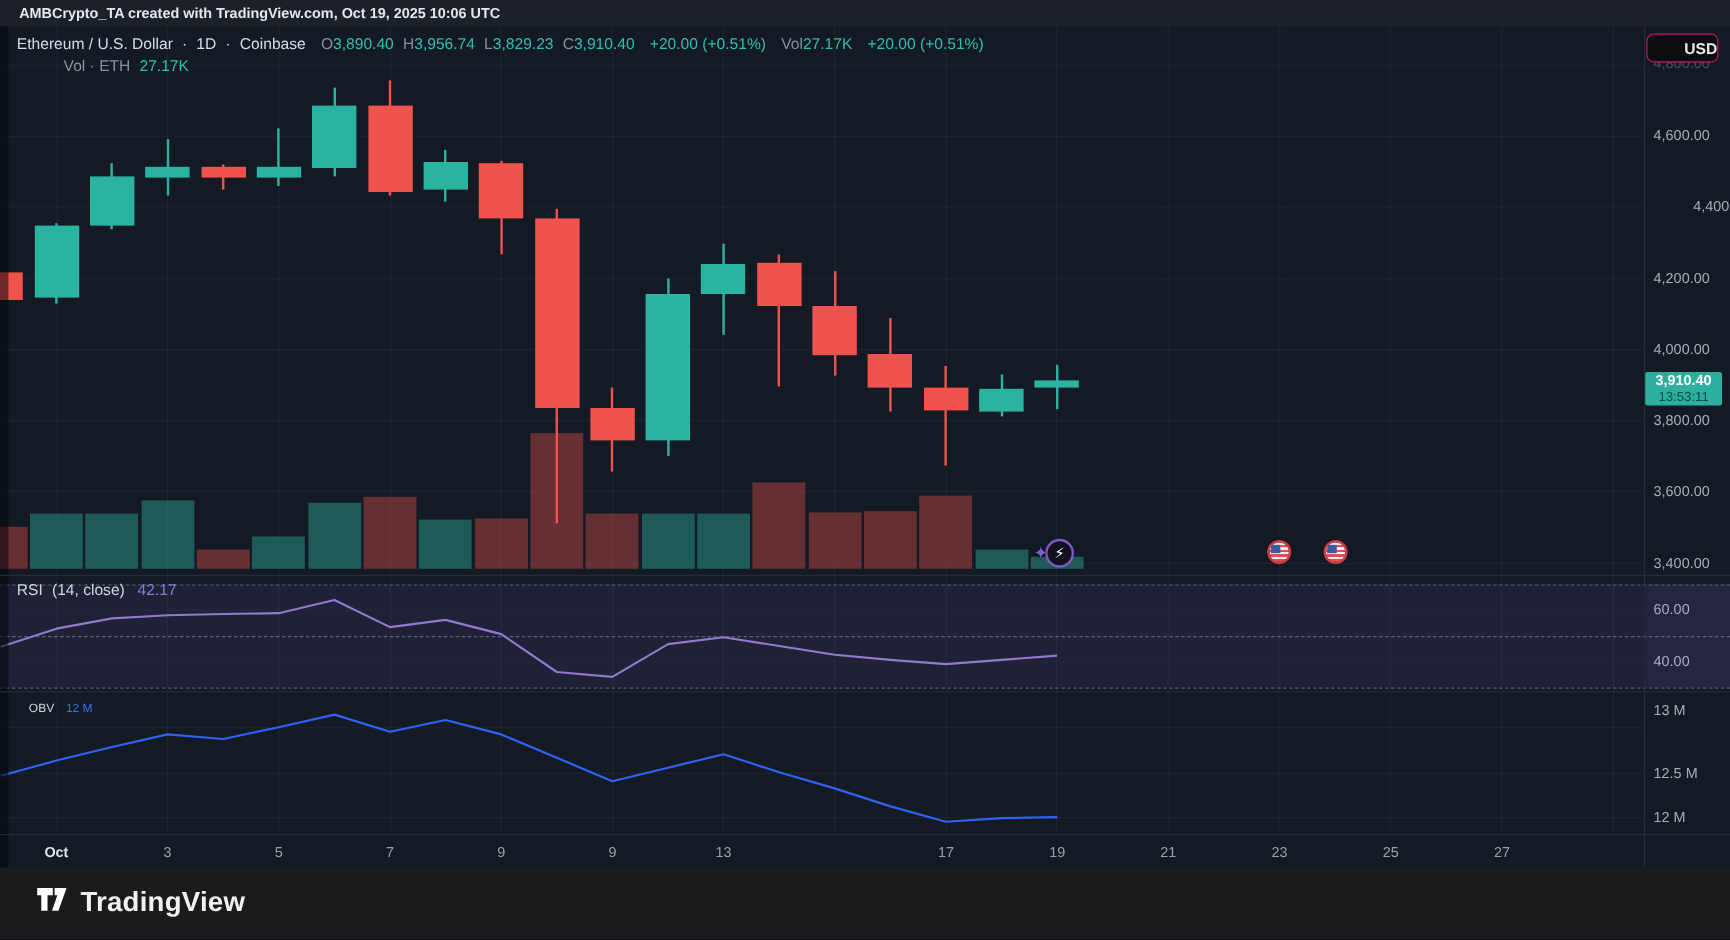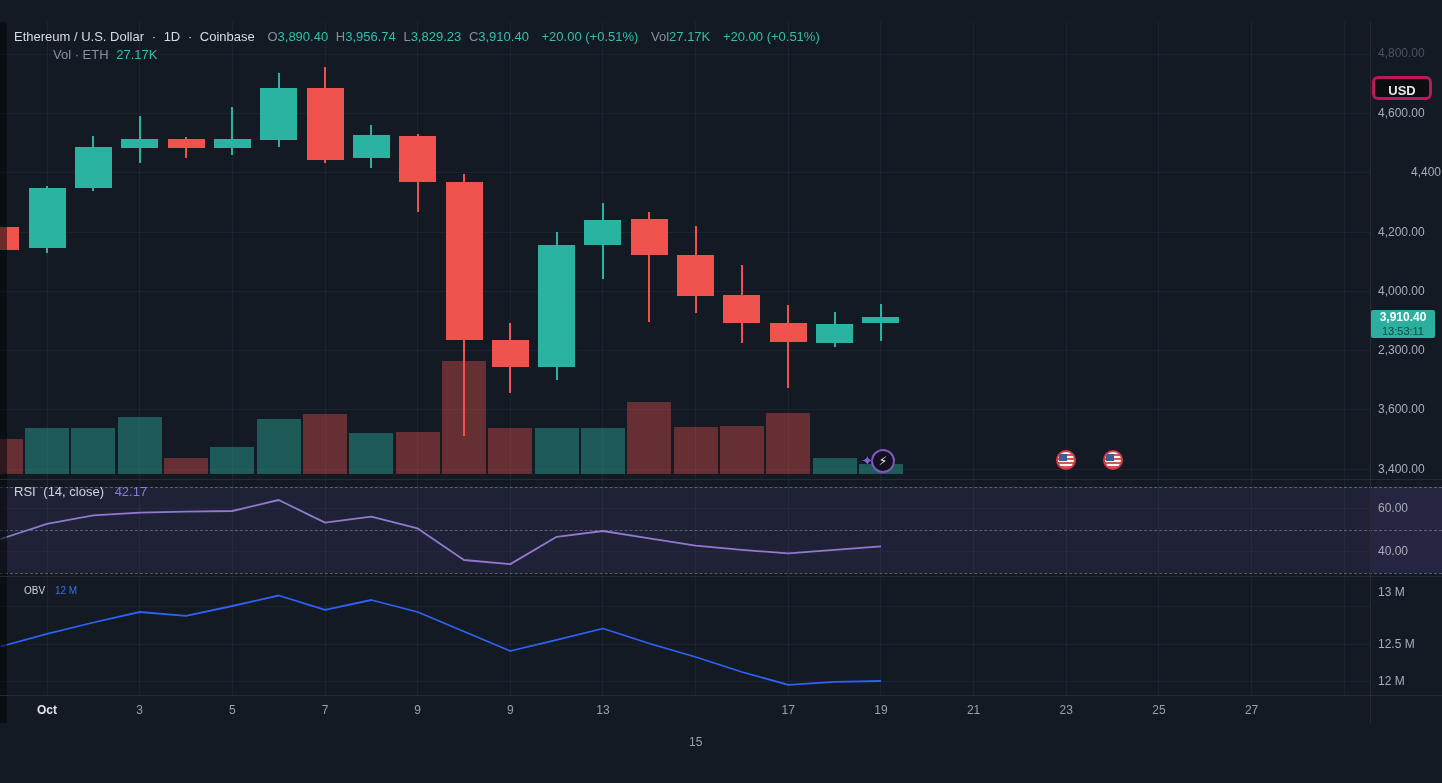--- a/index.html
+++ b/index.html
@@ -34,23 +34,23 @@
   
   .wick{width:2px;z-index:6;}
   .body{width:37px;z-index:7;}
   .vbar{width:44px;z-index:5;}
   
   #badge{left:1371px;top:310px;width:64px;height:28px;background:#2caf9f;z-index:31;
          text-align:center;border-radius:2px;}
   #badge .v{display:block;font-size:12px;font-weight:700;color:#fff;line-height:15px;}
   #badge .c{display:block;font-size:11px;color:#0b4a41;line-height:12px;}
   
-  #usd-btn{left:1372px;top:28px;width:60px;height:24px;background:#0b0d10;border:3px solid #be185d;
-           border-radius:6px;color:#e6e8ec;font-size:13px;font-weight:700;text-align:center;
-           line-height:24px;z-index:32;box-sizing:border-box;margin-top:48px;}
+  #usd-btn{left:1372px;top:28px;width:60px;height:24px;background:#0b0d10;border:1px solid #be185d;
+           border-radius:6px;color:#e6e8ec;font-size:13px;font-weight:700;text-align:right;
+           line-height:24px;z-index:32;box-sizing:border-box;}
   #faded-top-tick{left:1378px;top:46px;color:#a6adbb;opacity:0.38;font-size:12px;z-index:25;}
   
   #rsi-label{left:14px;top:484px;font-size:13px;z-index:30;white-space:nowrap;}
   #obv-label{left:24px;top:585px;font-size:10px;z-index:30;white-space:nowrap;}
   .ind-name{color:#d1d4dc;}
   .rsi-val{color:#8d7ad6;margin-left:7px;}
   .obv-val{color:#3a6ef5;margin-left:7px;}
   
   .flag-marker{width:20px;height:20px;border-radius:50%;border:2px solid #cf3e47;box-sizing:border-box;
                background:repeating-linear-gradient(#f3f4f6 0 2px,#d8564f 2px 4px);overflow:hidden;z-index:12;}
@@ -63,20 +63,23 @@
   
   #brandbar{left:0;top:723px;width:1442px;height:60px;background:#1a1b1d;z-index:35;}
   #logo{position:absolute;left:30px;top:15px;display:flex;align-items:center;gap:10px;}
   #logo-text{color:#eff1f3;font-size:23px;font-weight:700;letter-spacing:0.2px;}
 </style>
 </head>
 <body>
 
 <div id="app">
 
+  <div id="header" class="abs">
+    <span>AMBCrypto_TA created with TradingView.com, Oct 19, 2025 10:06 UTC</span>
+  </div>
 
   <div id="stage" class="abs" style="left:0;top:0;width:1162px;height:783px;">
       <div class="abs grid-v" style="left: 46.53px;"></div>
       <div class="abs grid-v" style="left: 139.19px;"></div>
       <div class="abs grid-v" style="left: 231.85px;"></div>
       <div class="abs grid-v" style="left: 324.51px;"></div>
       <div class="abs grid-v" style="left: 417.17px;"></div>
       <div class="abs grid-v" style="left: 509.83px;"></div>
       <div class="abs grid-v" style="left: 602.49px;"></div>
       <div class="abs grid-v" style="left: 695.15px;"></div>
@@ -166,21 +169,21 @@
       <div class="abs wick" style="left: 879.97px; top: 303.7px; height: 37.8px; background: rgb(43, 179, 162);"></div>
       <div class="abs body" style="left: 862.47px; top: 317.4px; height: 5.9px; background: rgb(43, 179, 162);"></div>
       <svg width="1442" height="783" id="lines" class="abs">
         <polyline points="0.7,539.0 47.0,523.9 93.4,515.3 139.7,512.7 186.0,511.7 232.3,511.0 278.7,500.0 325.0,522.6 371.3,516.6 417.7,528.4 464.0,560.0 510.3,564.1 556.7,536.8 603.0,531.0 649.3,538.3 695.6,545.6 742.0,549.9 788.3,553.4 834.6,549.9 881.0,546.3" fill="none" stroke="#9179ce" stroke-width="1.8" stroke-linejoin="round"></polyline>
         <polyline points="0.7,646.5 47.0,633.8 93.4,622.5 139.7,612.0 186.0,615.8 232.3,606.0 278.7,595.5 325.0,609.8 371.3,600.0 417.7,612.0 464.0,631.5 510.3,651.0 556.7,639.8 603.0,628.5 649.3,643.5 695.6,657.0 742.0,672.0 788.3,684.8 834.6,681.8 881.0,681.0" fill="none" stroke="#2e62f5" stroke-width="1.8" stroke-linejoin="round"></polyline>
       </svg>
       <div class="abs tick" style="top: 106px;">4,600.00</div>
       <div class="abs tick" style="top: 165.3px; margin-left: 33px;">4,400.00</div>
       <div class="abs tick" style="top: 224.6px;">4,200.00</div>
       <div class="abs tick" style="top: 283.9px;">4,000.00</div>
-      <div class="abs tick" style="top: 343.2px;">2,300.00</div>
+      <div class="abs tick" style="top: 343.2px;">3,800.00</div>
       <div class="abs tick" style="top: 402.4px;">3,600.00</div>
       <div class="abs tick" style="top: 461.7px;">3,400.00</div>
       <div class="abs tick" style="top: 501px;">60.00</div>
       <div class="abs tick" style="top: 544px;">40.00</div>
       <div class="abs tick" style="top: 585px;">13 M</div>
       <div class="abs tick" style="top: 636.5px;">12.5 M</div>
       <div class="abs tick" style="top: 674px;">12 M</div>
       <div class="abs time-label major" style="left: 47.03px;">Oct</div>
       <div class="abs time-label" style="left: 139.69px;">3</div>
       <div class="abs time-label" style="left: 232.35px;">5</div>
@@ -240,14 +243,25 @@
     <span>USD</span>
   </div>
   <div id="faded-top-tick" class="abs">
     <span>4,800.00</span>
   </div>
   <div id="badge" class="abs">
     <span class="v">3,910.40</span>
     <span class="c">13:53:11</span>
   </div>
 
+  <div id="brandbar" class="abs">
+    <div id="logo">
+      <span>
+        <svg width="27" height="21" viewBox="0 0 27 21">
+          <path d="M1 1h13v6h-4.4v13H4.4V7H1z" fill="#fff"></path>
+          <path d="M15.5 1h10l-6.8 19h-5.4l4.5-13h-2.3z" fill="#fff"></path>
+        </svg>
+      </span>
+      <span id="logo-text">TradingView</span>
+    </div>
+  </div>
 
 </div>
 
 </body></html>

